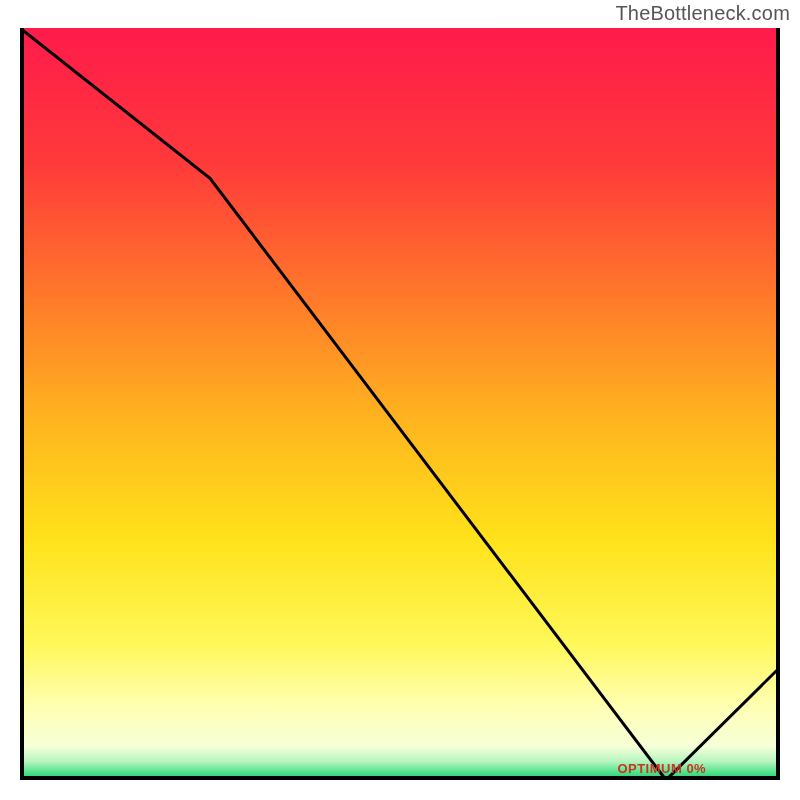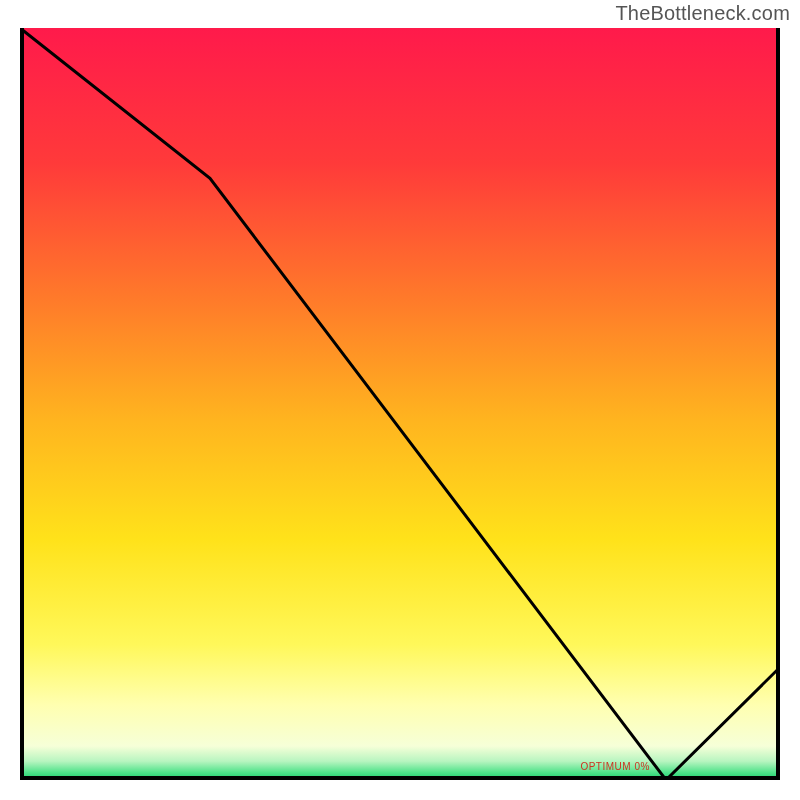--- a/index.html
+++ b/index.html
@@ -37,25 +37,26 @@
   }
   svg.chart {
     position: absolute;
     left: 20px;
     top: 28px;
     width: 760px;
     height: 752px;
   }
   .x-label {
     position: absolute;
-    font-size: 10px;
-    font-weight: 400;
+    font-size: 13px;
+    font-weight: 700;
     color: #cc3322;
     letter-spacing: 0.5px;
     white-space: nowrap;
+    margin-left: 37px;
   }
 </style>
 </head>
 <body>
 
 <div class="container">
 
   <div class="attribution">TheBottleneck.com</div>
 
   <svg class="chart" viewBox="0 0 760 752" preserveAspectRatio="none">

